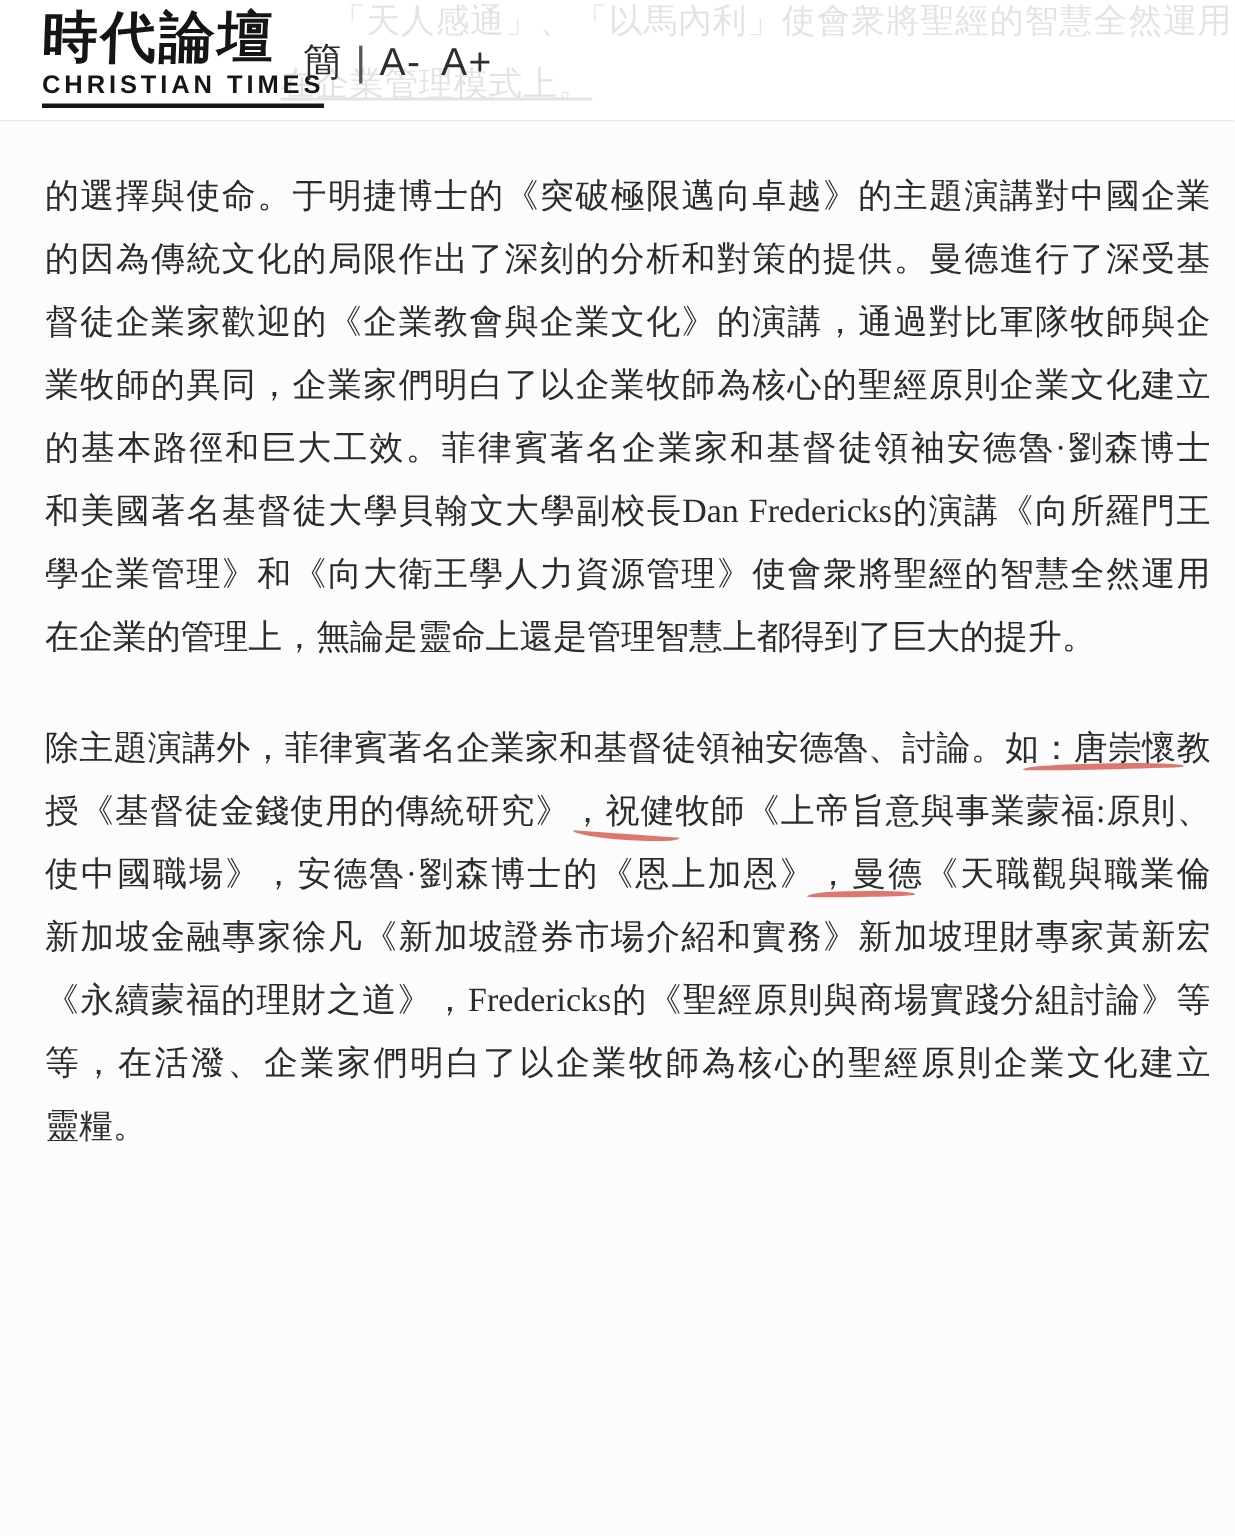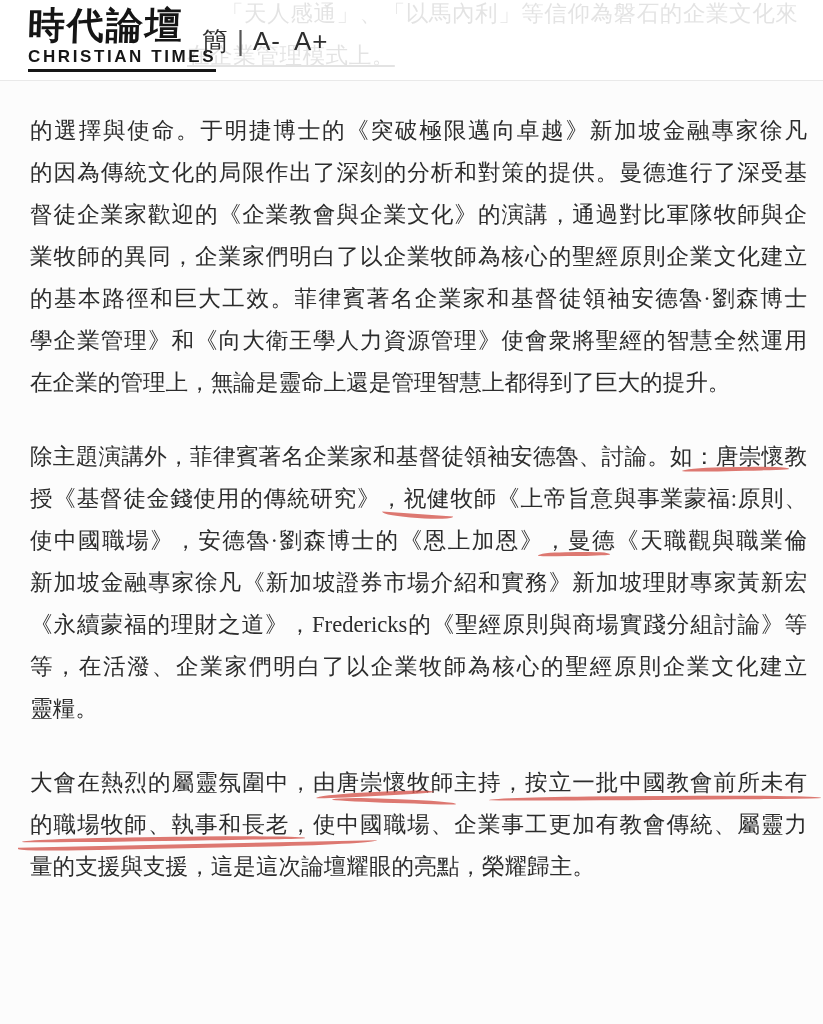--- a/index.html
+++ b/index.html
@@ -73,46 +73,42 @@
   .ctrl.jian{margin-right:9px;}
   .ctrls .divider{color:#555;font-weight:200;margin-right:9px;font-size:27px;}
   .ctrl.adec{margin-right:13px;letter-spacing:1px;}
   .ctrl.ainc{letter-spacing:1px;}
 </style>
 </head>
 <body>
 
 <div class="page">
 
-  <div class="ghost g1">「天人感通」、「以馬內利」等信仰為磐石的企業文化來</div>
+  <div class="ghost g1">「天人感通」、「以馬內利」使會衆將聖經的智慧全然運用</div>
   <div class="ghost g2">在企業管理模式上。</div>
 
   <div class="article">
       <div class="para">
-        <div class="line"><span>的選擇與使命。于明捷博士的《突破極限邁向卓越》新加坡金融專家徐凡</span></div>
+        <div class="line"><span>的選擇與使命。于明捷博士的《突破極限邁向卓越》的主題演講對中國企業</span></div>
         <div class="line"><span>的因為傳統文化的局限作出了深刻的分析和對策的提供。曼德進行了深受基</span></div>
         <div class="line"><span>督徒企業家歡迎的《企業教會與企業文化》的演講，通過對比軍隊牧師與企</span></div>
         <div class="line"><span>業牧師的異同，企業家們明白了以企業牧師為核心的聖經原則企業文化建立</span></div>
         <div class="line"><span>的基本路徑和巨大工效。菲律賓著名企業家和基督徒領袖安德魯·劉森博士</span></div>
+        <div class="line"><span>和美國著名基督徒大學貝翰文大學副校長Dan Fredericks的演講《向所羅門王</span></div>
         <div class="line"><span>學企業管理》和《向大衛王學人力資源管理》使會衆將聖經的智慧全然運用</span></div>
         <div class="line last"><span>在企業的管理上，無論是靈命上還是管理智慧上都得到了巨大的提升。</span></div>
       </div>
       <div class="para">
         <div class="line"><span>除主題演講外，菲律賓著名企業家和基督徒領袖安德魯、討論。如：</span><span class="mark m-tang">唐崇懷</span><span>教</span></div>
         <div class="line"><span>授《基督徒金錢使用的傳統研究》，</span><span class="mark m-zhu">祝健</span><span>牧師《上帝旨意與事業蒙福:原則、</span></div>
         <div class="line"><span>使中國職場》，安德魯·劉森博士的《恩上加恩》，</span><span class="mark m-man">曼德</span><span>《天職觀與職業倫</span></div>
         <div class="line"><span>新加坡金融專家徐凡《新加坡證券市場介紹和實務》新加坡理財專家黃新宏</span></div>
         <div class="line"><span>《永續蒙福的理財之道》，Fredericks的《聖經原則與商場實踐分組討論》等</span></div>
         <div class="line"><span>等，在活潑、企業家們明白了以企業牧師為核心的聖經原則企業文化建立</span></div>
         <div class="line last"><span>靈糧。</span></div>
-      </div>
-      <div class="para">
-        <div class="line"><span>大會在熱烈的屬靈氛圍中，由</span><span class="mark m-tang2">唐崇懷牧師主持</span><span>，</span><span class="mark m-long">按立一批中國教會前所未有</span></div>
-        <div class="line"><span class="mark m-double">的職場牧師、執事和長老</span><span>，使中國職場、企業事工更加有教會傳統、屬靈力</span></div>
-        <div class="line last"><span>量的支援與支援，這是這次論壇耀眼的亮點，榮耀歸主。</span></div>
       </div>
     </div>
 
   <header class="hdr">
     <a class="logo">
       <div class="logo-zh">時代論壇</div>
       <div class="logo-en">CHRISTIAN TIMES</div>
     </a>
     <div class="ctrls">
       <span class="ctrl jian">簡</span>

